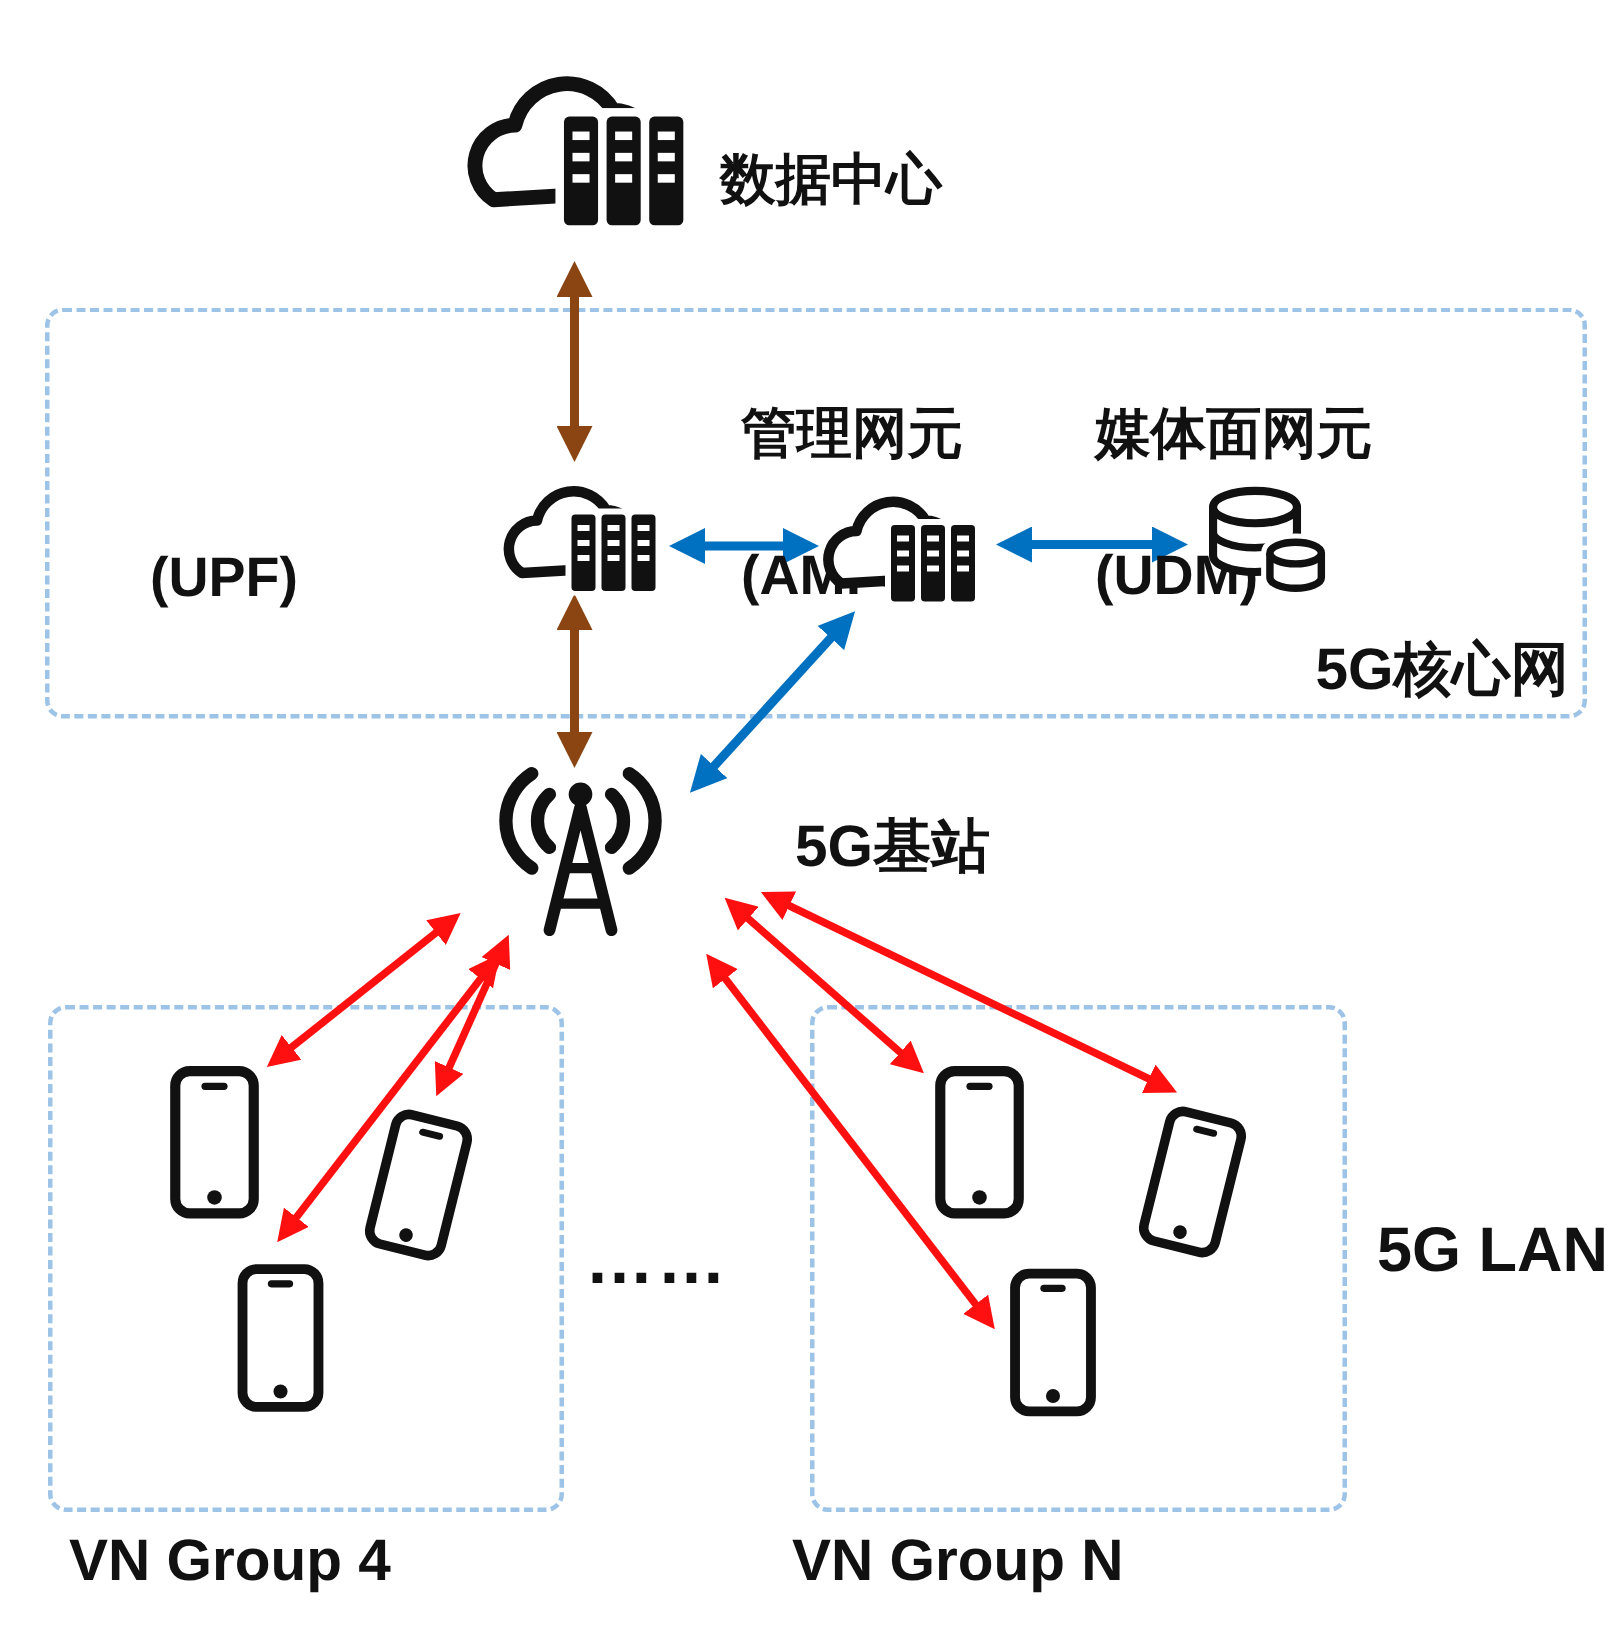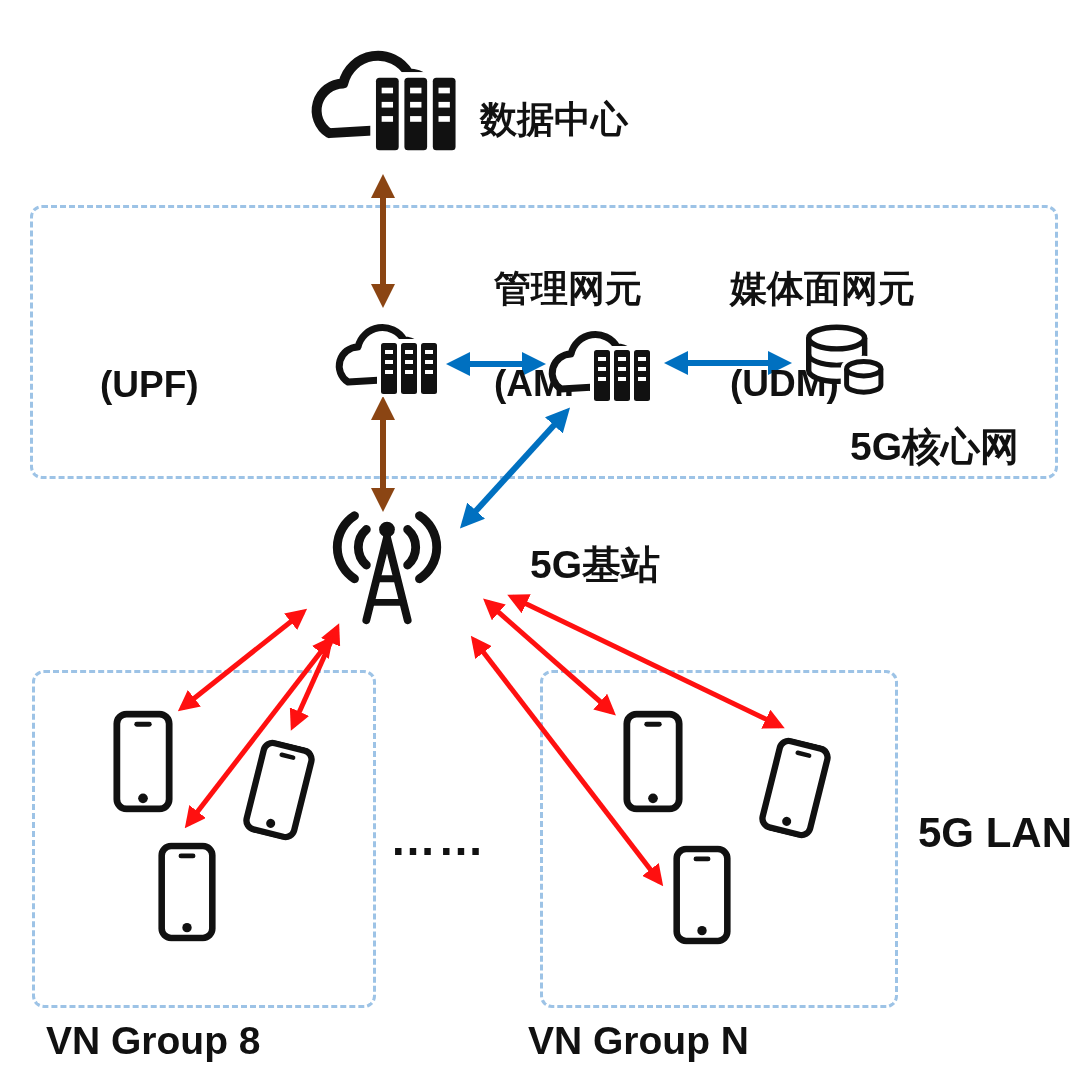--- a/index.html
+++ b/index.html
@@ -126,21 +126,21 @@
     </svg>
 
   <div class="lbl" style="left:730px;top:218px;width:246px;font-size:37px;">
     <span style="display:block">媒体面网元</span>
     <span style="display:block">(UDM)</span>
   </div>
   <svg class="icon" style="left:796px;top:320px;width:94px;height:83px;" viewBox="0 0 104 92">
       <use href="#ic-database"></use>
     </svg>
 
-  <div class="lbl" style="left:850px;top:422px;width:196px;font-size:39px;text-align:left;">5G核心网</div>
+  <div class="lbl" style="left:850px;top:422px;width:196px;font-size:39px;text-align:right;">5G核心网</div>
 
   <svg class="icon" style="left:313px;top:500px;width:148px;height:128px;" viewBox="0 0 150 130">
       <use href="#ic-antenna"></use>
     </svg>
   <div class="lbl" style="left:470px;top:540px;width:190px;font-size:39px;text-align:right;">5G基站</div>
 
   <svg class="icon" style="left:112px;top:710px;width:62px;height:103px;" viewBox="0 0 64 106">
       <use href="#ic-phone"></use>
     </svg>
   <svg class="icon rot" style="left:250px;top:742px;width:58px;height:96px;" viewBox="0 0 64 106">
@@ -156,16 +156,16 @@
   <svg class="icon rot" style="left:766px;top:740px;width:58px;height:96px;" viewBox="0 0 64 106">
       <use href="#ic-phone"></use>
     </svg>
   <svg class="icon" style="left:672px;top:845px;width:60px;height:100px;" viewBox="0 0 64 106">
       <use href="#ic-phone"></use>
     </svg>
 
   <div class="lbl" style="left:390px;top:810px;width:130px;font-size:46px;letter-spacing:2px;">……</div>
   <div class="lbl" style="left:902px;top:806px;width:170px;font-size:42px;text-align:right;">5G LAN</div>
 
-  <div class="lbl" style="left:46px;top:1016px;width:310px;font-size:39px;">VN Group 8</div>
+  <div class="lbl" style="left:46px;top:1016px;width:310px;font-size:39px;">VN Group 4</div>
   <div class="lbl" style="left:528px;top:1016px;width:312px;font-size:39px;">VN Group N</div>
 
 </div>
 
 </body></html>

